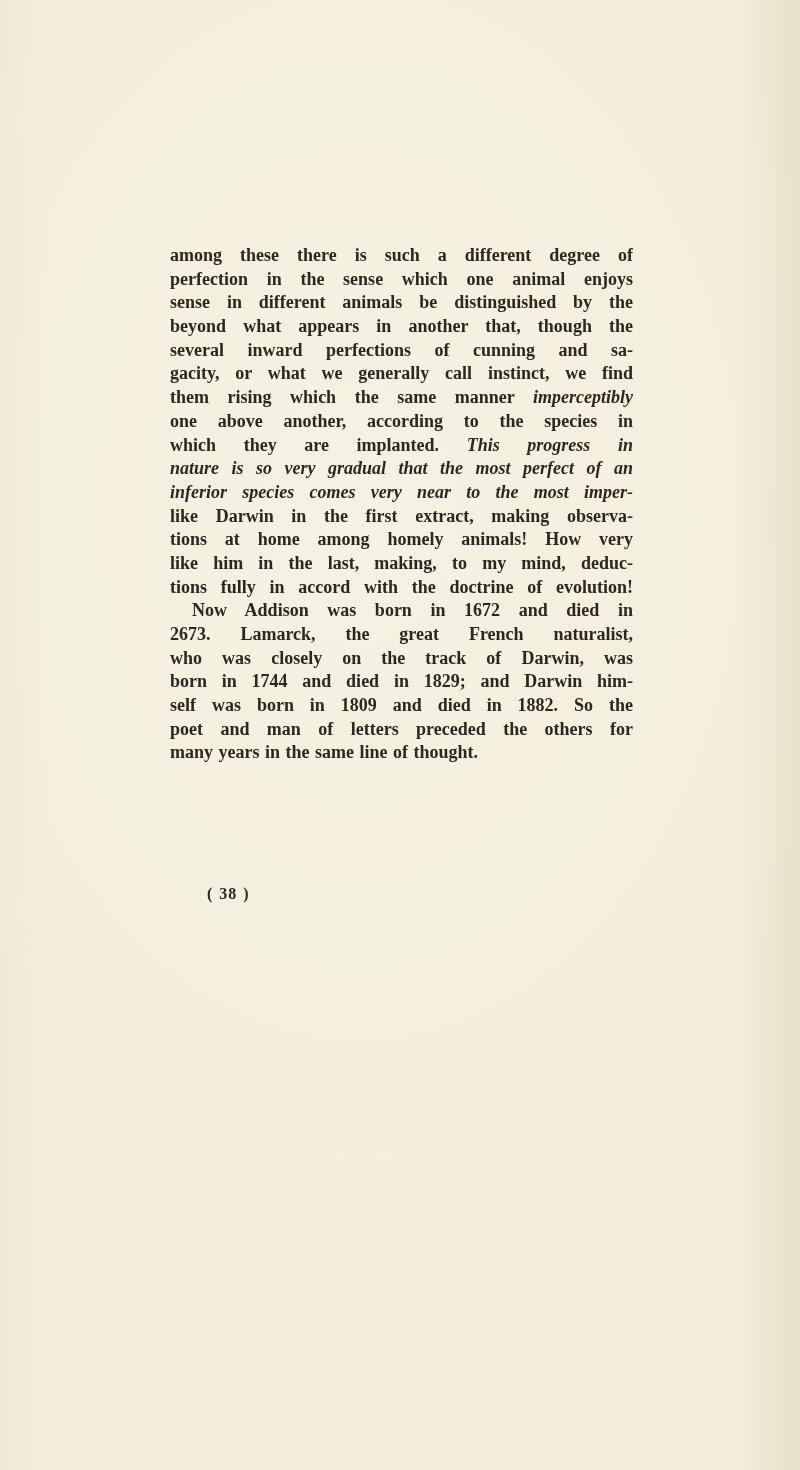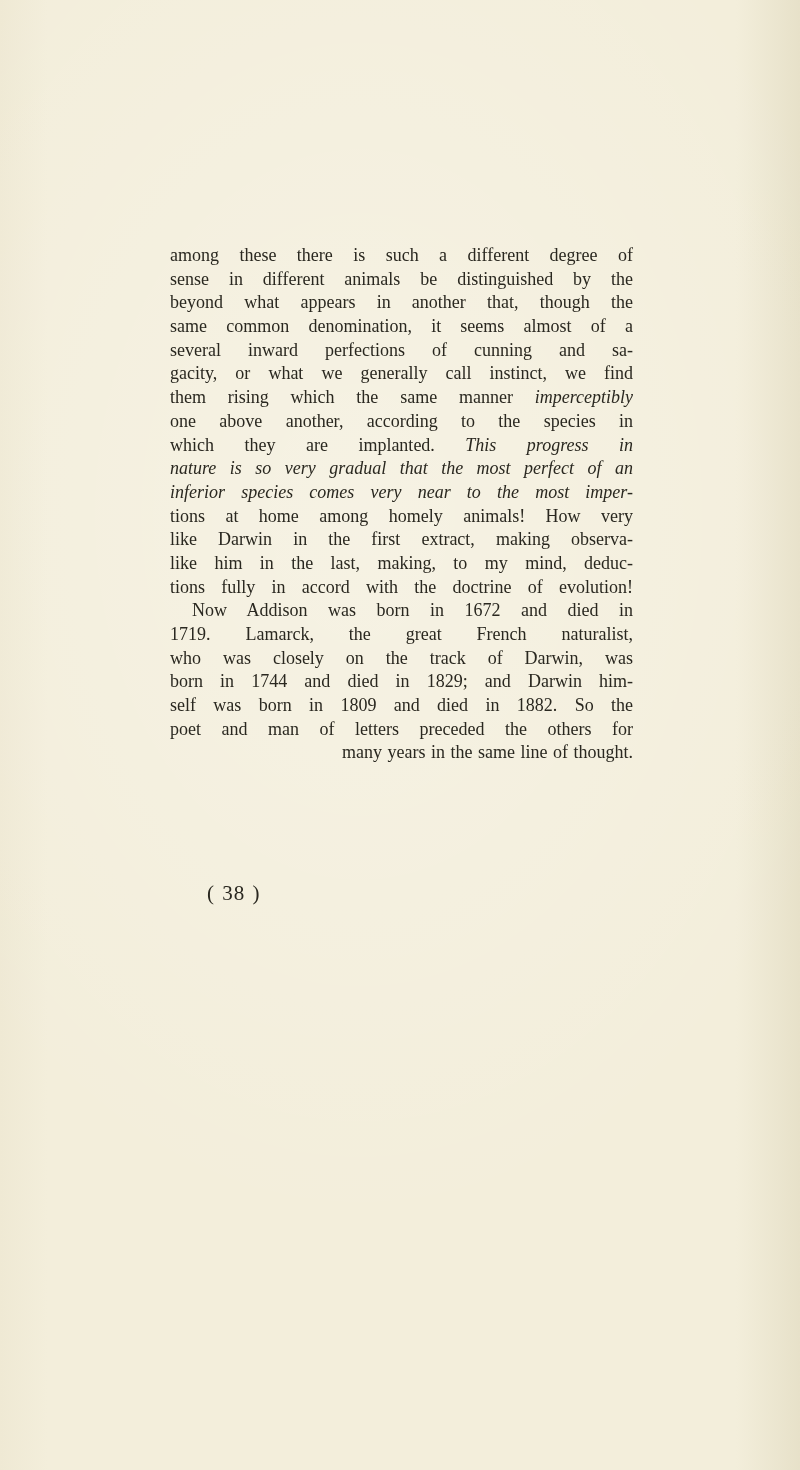--- a/index.html
+++ b/index.html
@@ -1,15 +1,15 @@
 <!DOCTYPE html>
 <html><head>
 <meta charset="utf-8">
 <style>
-  * { margin: 0; padding: 0; box-sizing: border-box; }
+  * { margin: 0; padding: 0; box-sizing: border-box; font-weight: bold; }
   html, body { width: 800px; height: 1470px; }
   body {
     position: relative;
     overflow: hidden;
     font-family: "Liberation Serif", "DejaVu Serif", serif;
     background:
       radial-gradient(ellipse 120% 90% at 45% 35%, rgba(255,255,255,0.25) 0%, rgba(255,255,255,0) 55%),
       linear-gradient(90deg, #efe9d4 0%, #f3eedb 6%, #f3eedb 92%, #e7e1c9 100%),
       #f2edd9;
     color: #2a2820;
@@ -19,57 +19,57 @@
     left: 170px;
     top: 244px;
     width: 463px;
     font-size: 18px;
     line-height: 23.7px;
     word-spacing: 1px;
   }
   .line {
     height: 23.7px;
     overflow: hidden;
-    text-align: right;
+    text-align: left;
   }
   .line.justify {
     text-align: justify;
     text-align-last: justify;
   }
   .line.indent { text-indent: 22px; }
   .it { font-style: italic; }
   .folio {
     margin-top: 9px;
     padding-left: 37px;
-    font-size: 21px;
+    font-size: 16px;
     letter-spacing: 1px;
   }
 </style>
 </head>
 <body>
 
 <div class="page-text" id="text-block">
 
 <div class="line justify"><span>among these there is such a different degree of</span></div>
+    <div class="line justify"><span>perfection in the sense which one animal enjoys</span></div>
     <div class="line justify"><span>sense in different animals be distinguished by the</span></div>
     <div class="line justify"><span>beyond what appears in another that, though the</span></div>
-    <div class="line justify"><span>same common denomination, it seems almost of a</span></div>
     <div class="line justify"><span>several inward perfections of cunning and sa-</span></div>
     <div class="line justify"><span>gacity, or what we generally call instinct, we find</span></div>
     <div class="line justify"><span>them rising which the same manner </span><span class="it">imperceptibly</span></div>
     <div class="line justify"><span>one above another, according to the species in</span></div>
     <div class="line justify"><span>which they are implanted.  </span><span class="it">This progress in</span></div>
     <div class="line justify"><span class="it">nature is so very gradual that the most perfect of an</span></div>
     <div class="line justify"><span class="it">inferior species comes very near to the most imper-</span></div>
+    <div class="line justify"><span>like Darwin in the first extract, making observa-</span></div>
     <div class="line justify"><span>tions at home among homely animals!  How very</span></div>
-    <div class="line justify"><span>like Darwin in the first extract, making observa-</span></div>
     <div class="line justify"><span>like him in the last, making, to my mind, deduc-</span></div>
     <div class="line justify"><span>tions fully in accord with the doctrine of evolution!</span></div>
     <div class="line justify indent"><span>Now Addison was born in 1672 and died in</span></div>
-    <div class="line justify"><span>1719.  Lamarck, the great French naturalist,</span></div>
+    <div class="line justify"><span>2673.  Lamarck, the great French naturalist,</span></div>
     <div class="line justify"><span>who was closely on the track of Darwin, was</span></div>
     <div class="line justify"><span>born in 1744 and died in 1829; and Darwin him-</span></div>
     <div class="line justify"><span>self was born in 1809 and died in 1882.  So the</span></div>
     <div class="line justify"><span>poet and man of letters preceded the others for</span></div>
     <div class="line"><span>many years in the same line of thought.</span></div>
   </div>
 
 <div class="page-text" style="top: 873px;">
   <div class="folio">( 38 )</div>
 </div>

